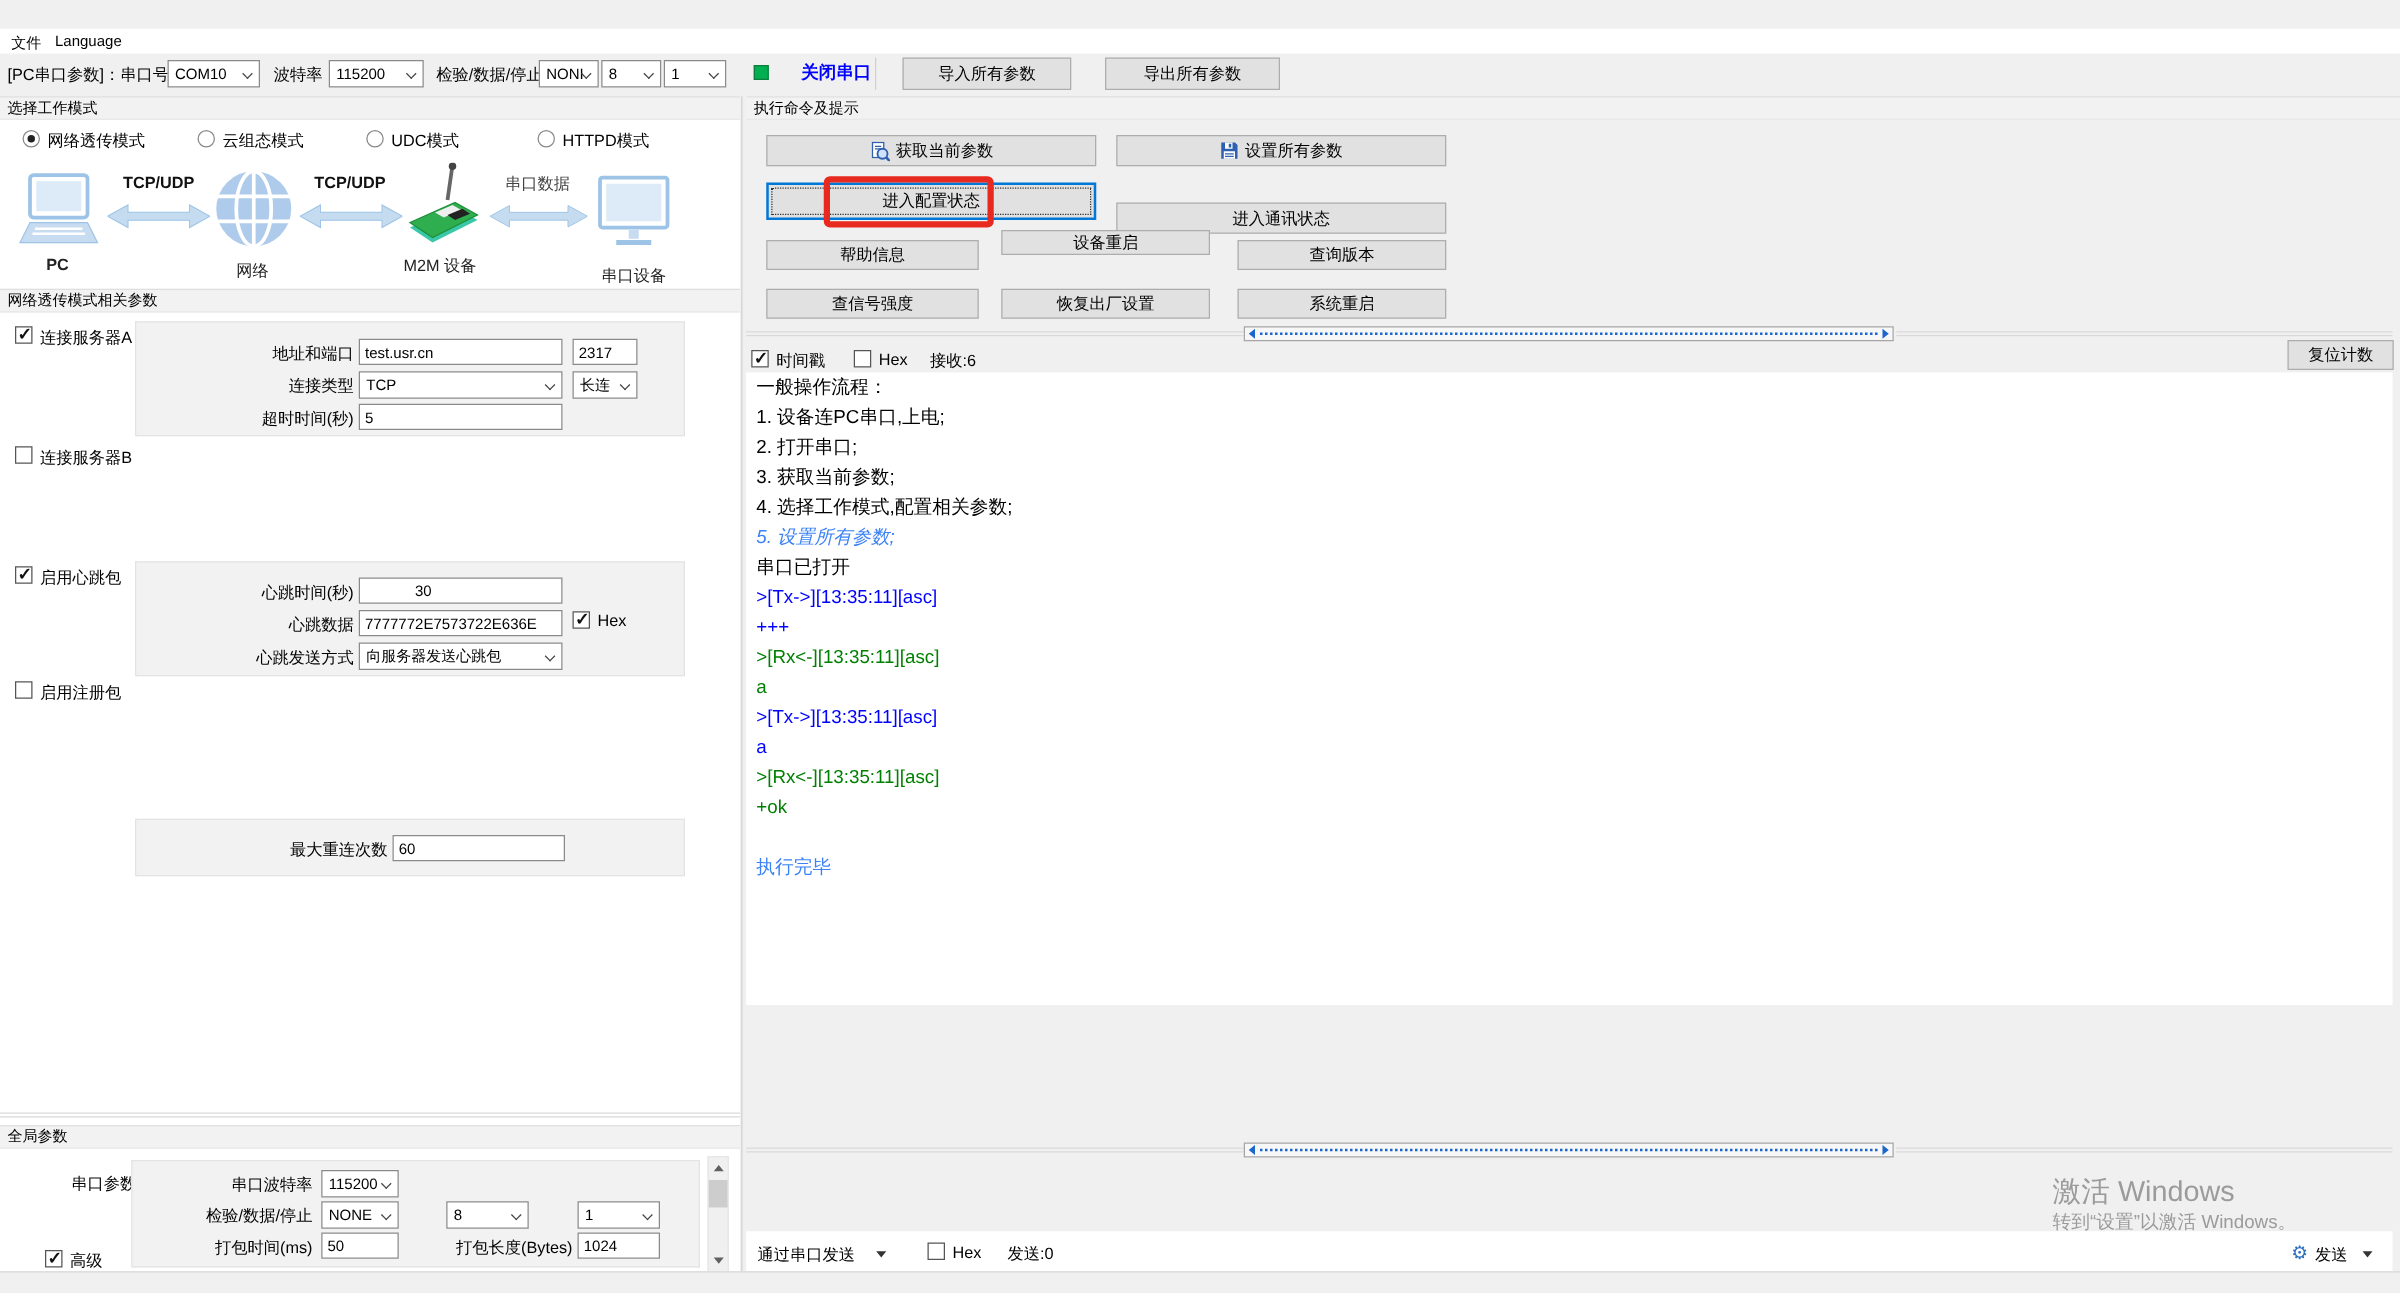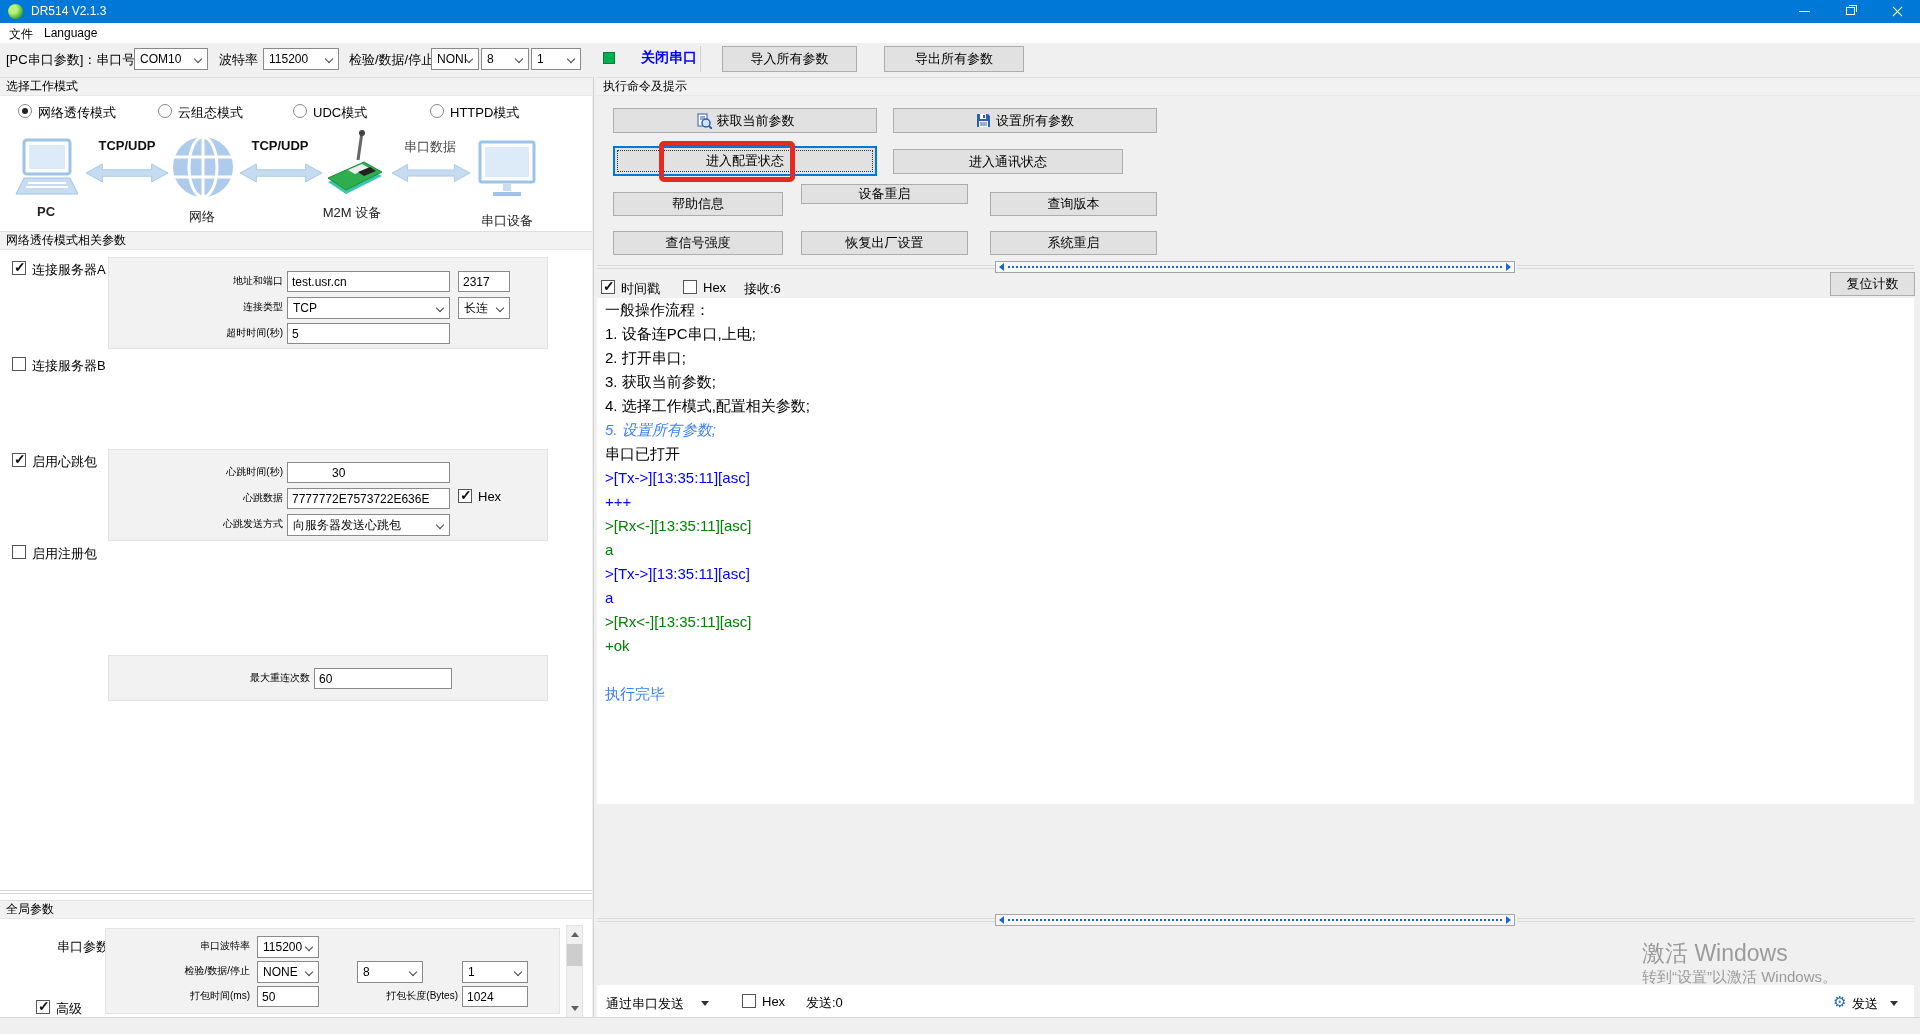--- a/index.html
+++ b/index.html
@@ -39,21 +39,21 @@
   
   .hdrbar { position:absolute; height:19px; background:#f2f2f2; border-top:1px solid #dfdfdf; border-bottom:1px solid #e8e8e8;
             font-size:12px; line-height:17px; padding-left:6px; color:#000; }
   .white-body { position:absolute; background:#ffffff; }
   .fieldpanel { position:absolute; background:#f2f2f2; border:1px solid #e3e3e3; }
   .cb { position:absolute; width:14px; height:14px; background:#fff; border:1px solid #555; }
   .cb.on::after { content:"✓"; position:absolute; left:1px; top:-3px; font-size:14px; font-weight:bold; color:#111; }
   .radio { position:absolute; width:14px; height:14px; background:#fff; border:1px solid #888; border-radius:50%; }
   .radio.on::after { content:""; position:absolute; left:3px; top:3px; width:6px; height:6px; border-radius:50%; background:#222; }
   .rlabel { position:absolute; font-size:13px; white-space:nowrap; }
-  .flabel { position:absolute; font-size:10px; white-space:nowrap; text-align:right; }
+  .flabel { position:absolute; font-size:13px; white-space:nowrap; text-align:right; }
 
   
   .dg-label { position:absolute; font-size:13px; color:#222; text-align:center; }
   .dg-link { position:absolute; font-size:13px; font-weight:bold; color:#111; text-align:center; }
 
   
   .hline { position:absolute; height:1px; background:#d9d9d9; }
   .hslider { position:absolute; height:12px; background:#f7f7f7; border:1px solid #a5a5a5; display:flex; align-items:center; }
   .hslider .dots { flex:1; margin:0 4px; border-top:2px dotted #1a66cc; }
   .tri-l { width:0; height:0; margin-left:3px; border-top:4px solid transparent; border-bottom:4px solid transparent; border-right:5px solid #1a66cc; }
@@ -76,35 +76,20 @@
   .focus-inner { position:absolute; inset:2px; border:1px dotted #333; pointer-events:none; }
   .watermark { position:absolute; color:#9b9b9b;margin-left:25px; }
   .dd-arrow { display:inline-block; width:0; height:0; border-left:4px solid transparent; border-right:4px solid transparent; border-top:5px solid #333; margin-left:6px; }
   .bottom-strip { position:absolute; left:0; top:1017px; width:1920px; height:17px; background:#f0f0f0; border-top:1px solid #d7d7d7; }
 </style>
 </head>
 <body>
 
 <div class="app">
 
-  <div class="titlebar">
-    <div class="title-ico"></div>
-    <div class="title-text">DR514 V2.1.3</div>
-    <div class="tbtn" style="left:1782px">
-        <div class="bar"></div>
-      </div>
-    <div class="tbtn" style="left:1828px">
-        <div class="sq2"></div>
-        <div class="sq"></div>
-      </div>
-    <div class="tbtn" style="left:1874px">
-        <div class="x1"></div>
-        <div class="x2"></div>
-      </div>
-  </div>
 
   <div class="menubar">
     <span class="menu-item" style="left:9px">文件</span>
     <span class="menu-item" style="left:44px">Language</span>
   </div>
 
   <div class="toolbar">
     <span class="lbl" style="left:6px; top:8px">[PC串口参数]：串口号</span>
     <div class="combo" style="left:134px; top:5px; width:74px"><span>COM10</span><i class="chev"></i></div>
     <span class="lbl" style="left:219px; top:8px">波特率</span>
@@ -271,21 +256,21 @@
       <line x1="4" y1="10" x2="11" y2="10" stroke="#2e5fb0"></line>
       <line x1="4" y1="12" x2="11" y2="12" stroke="#2e5fb0"></line>
     </svg>
     <span>设置所有参数</span>
   </div>
 
   <div class="btn focus-btn" style="left:613px; top:146px; width:264px; height:30px">
     <div class="focus-inner"></div>
     <span>进入配置状态</span>
   </div>
-  <div class="btn" style="left:893px; top:149px; width:230px; height:25px">
+  <div class="btn" style="left:893px; top:162px; width:264px; height:25px">
       <span>进入通讯状态</span>
     </div>
   <div class="red-annot" style="left:659px; top:141px; width:136px; height:41px"></div>
 
   <div class="btn" style="left:613px; top:192px; width:170px; height:24px">
       <span>帮助信息</span>
     </div>
   <div class="btn" style="left:801px; top:184px; width:167px; height:20px">
       <span>设备重启</span>
     </div>

